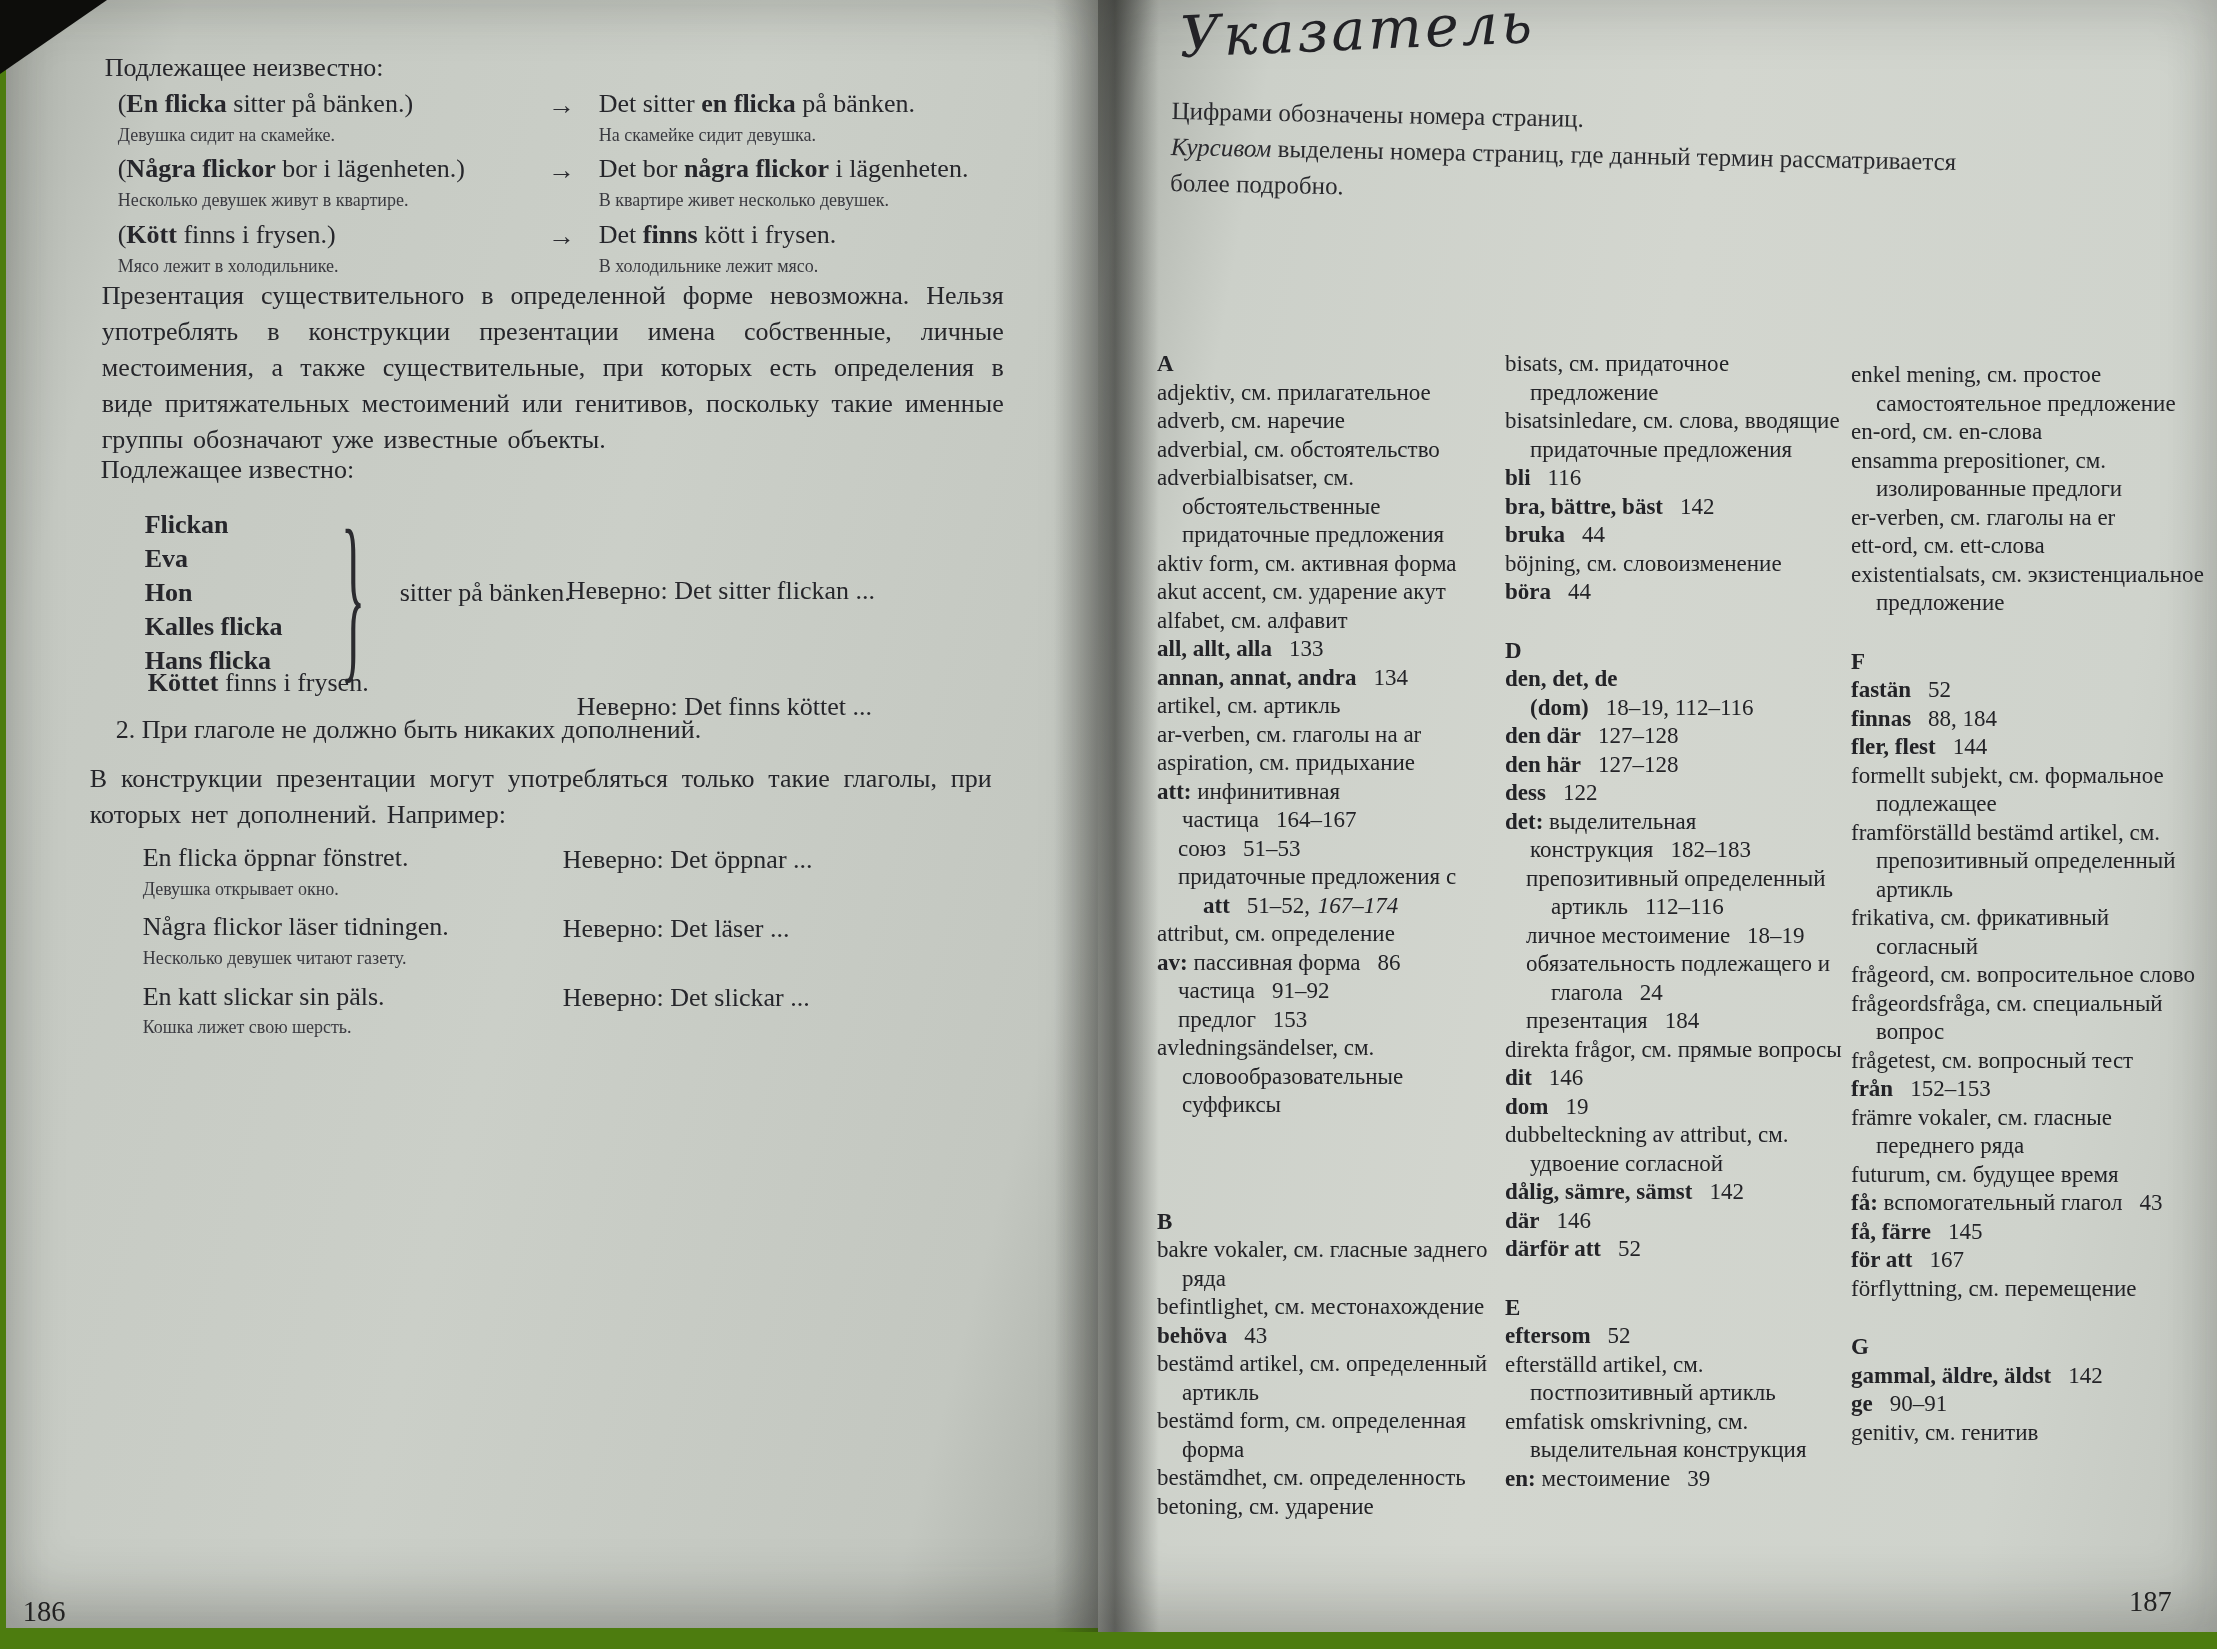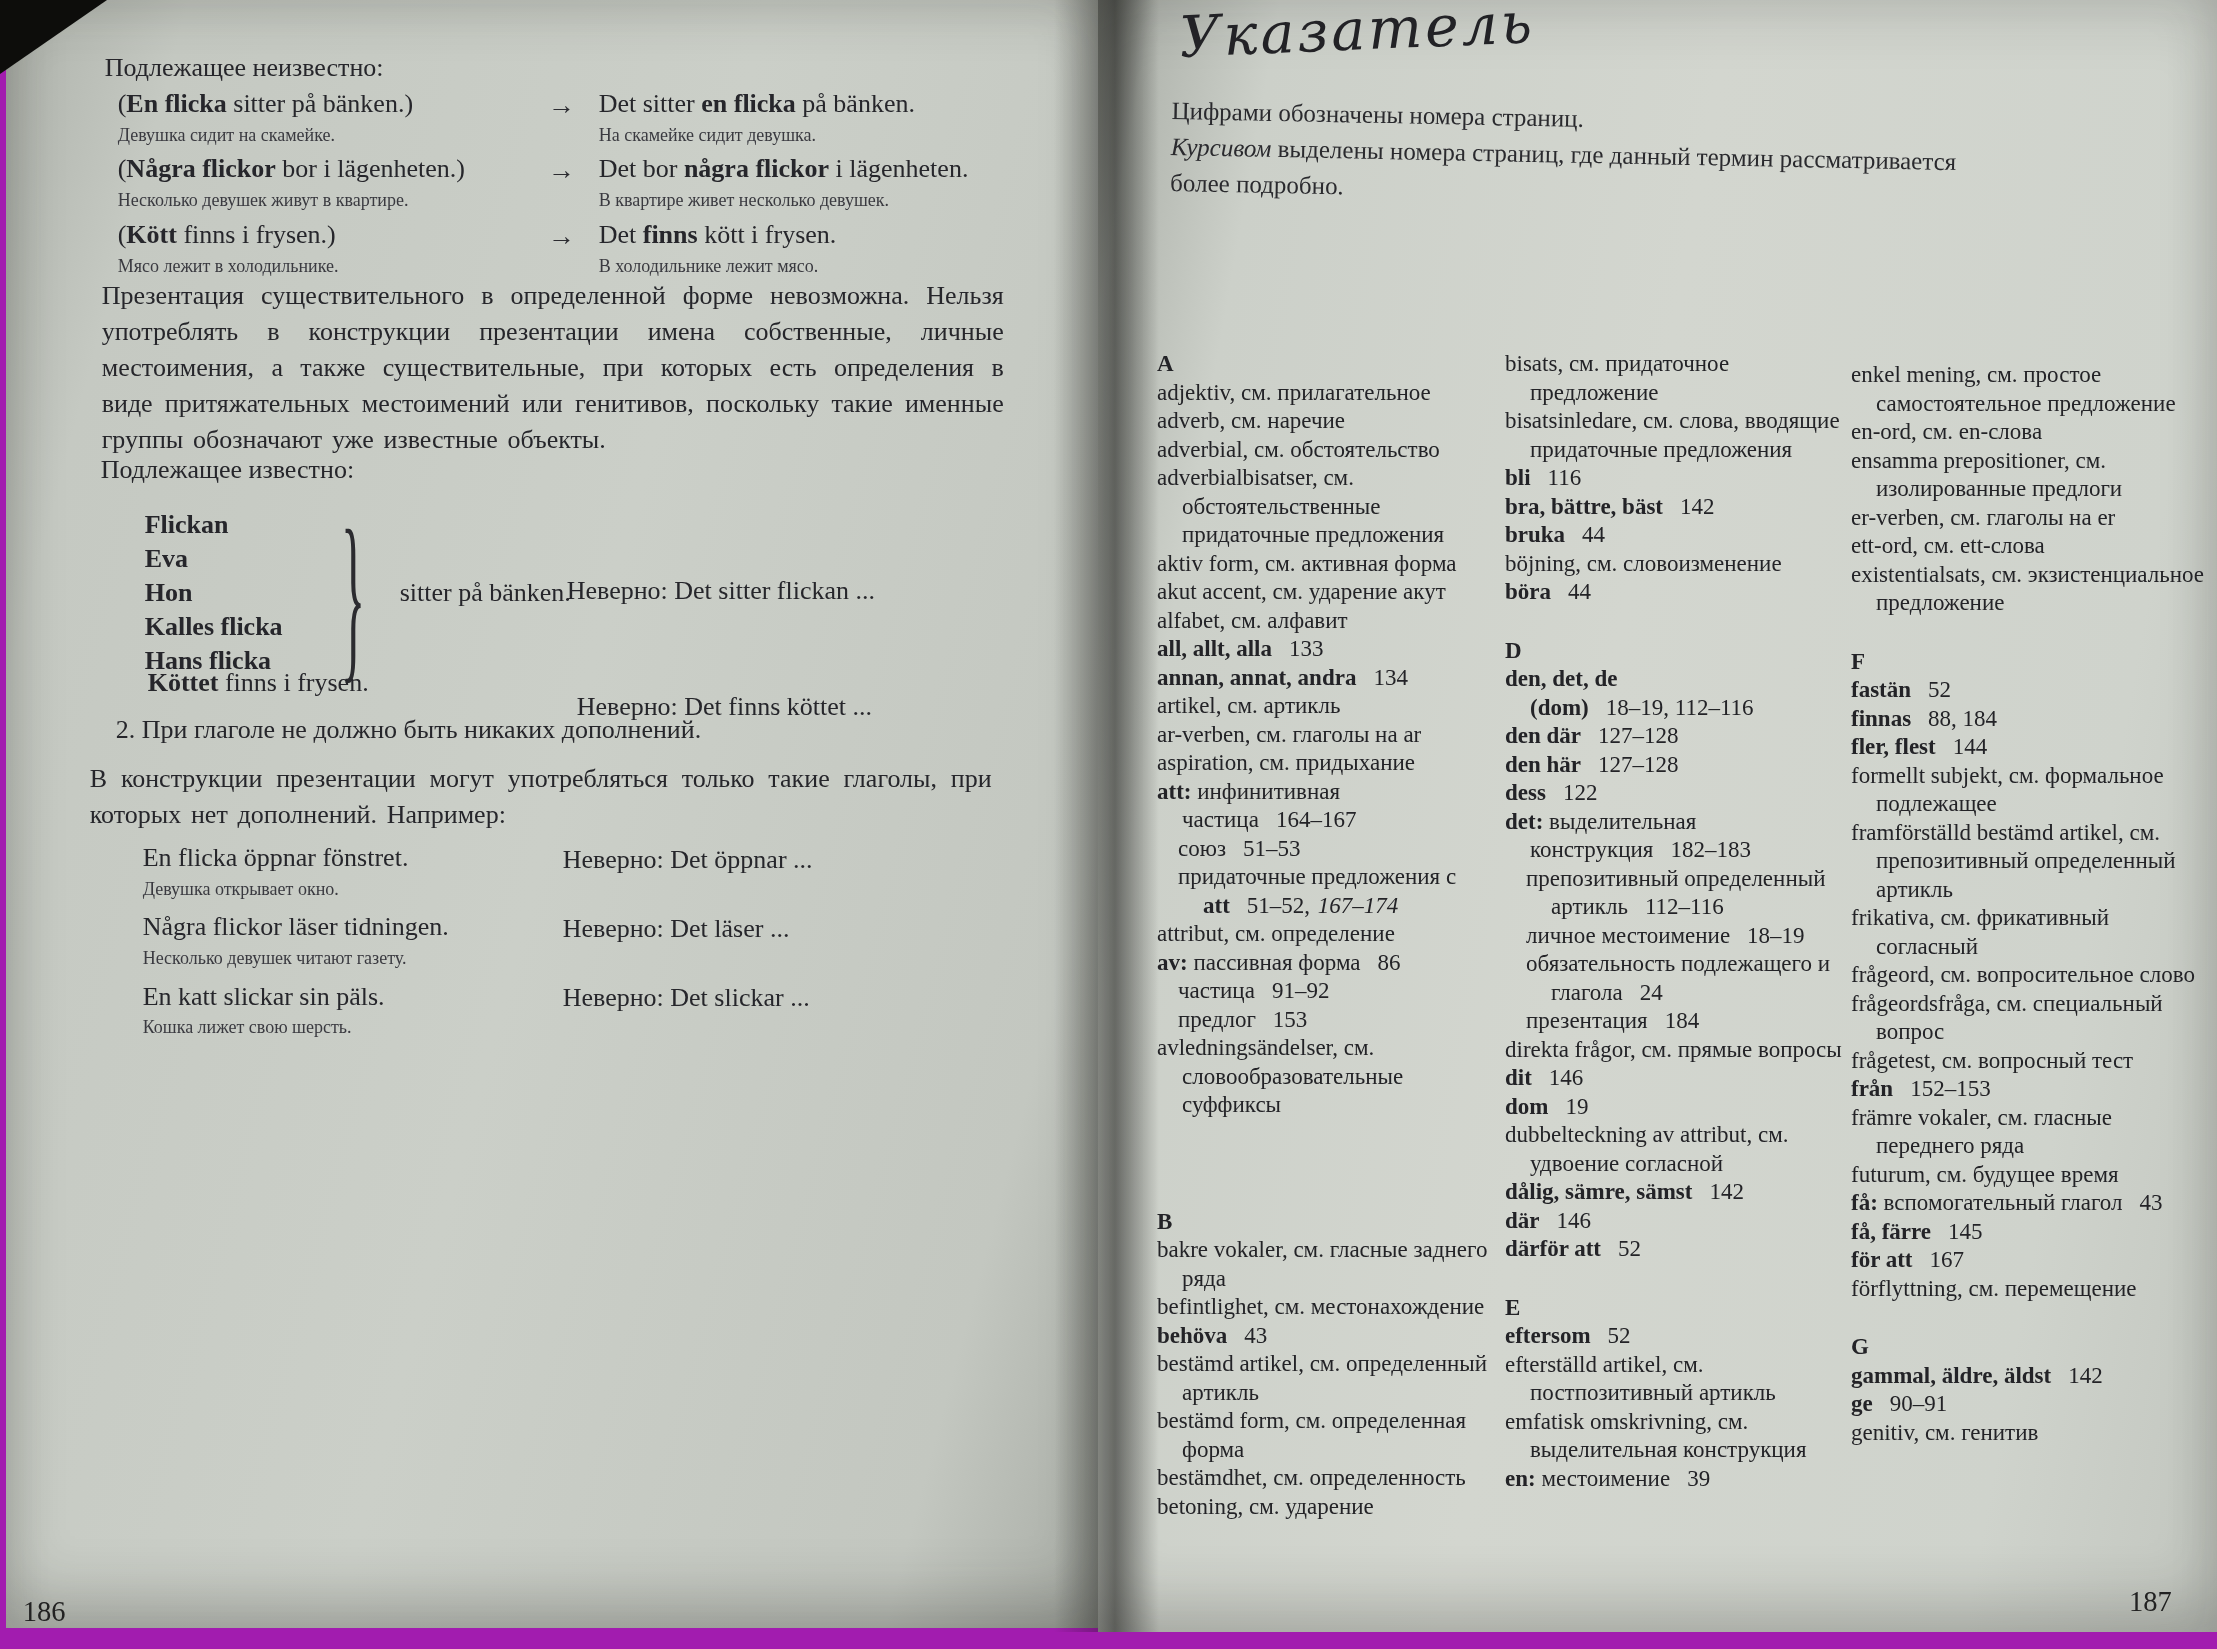--- a/index.html
+++ b/index.html
@@ -1,16 +1,16 @@
 <!DOCTYPE html>
 <html style="font-size:15px"><head>
 <meta charset="utf-8">
 <style>
   html,body{margin:0;padding:0;background:#0d0d0b;}
-  .photo{position:relative;width:2218px;height:1649px;background:#a21caf;overflow:hidden;
+  .photo{position:relative;width:2218px;height:1649px;background:#4d7c0f;overflow:hidden;
          font-family:"Liberation Serif",serif;color:#26262b;}
   
   .page{position:absolute;top:0;}
   .page-left{left:5.7px;width:1092px;height:1628px;
     background:linear-gradient(105deg,#aeb2ab 0%,#c5c9c2 12%,#cbcfc8 50%,#c3c7c0 86%,#a8aca5 100%);
     box-shadow:inset 0 -28.5px 57px rgba(30,30,26,.25), inset 0 19px 48px rgba(30,30,26,.12);}
   .page-right{left:1098px;width:1120px;height:1632px;
     background:linear-gradient(100deg,#83867f 0%,#b2b6af 4%,#ccd0c9 13%,#d3d6cf 45%,#cfd3cc 82%,#c2c6bf 100%);
     box-shadow:inset 0 -28.5px 57px rgba(30,30,26,.22), inset 0 24px 52px rgba(30,30,26,.10);}
   .gutter{position:absolute;left:1054px;top:0;width:105px;height:1632px;pointer-events:none;

